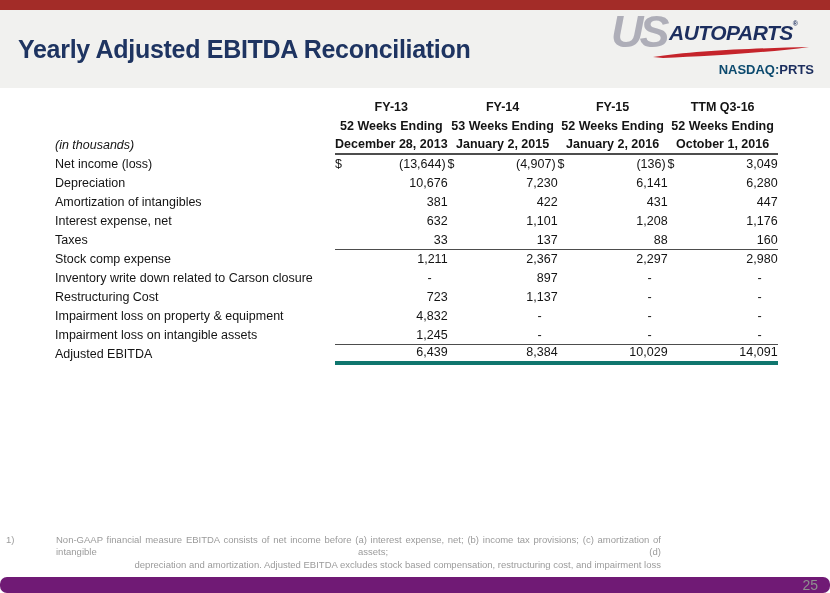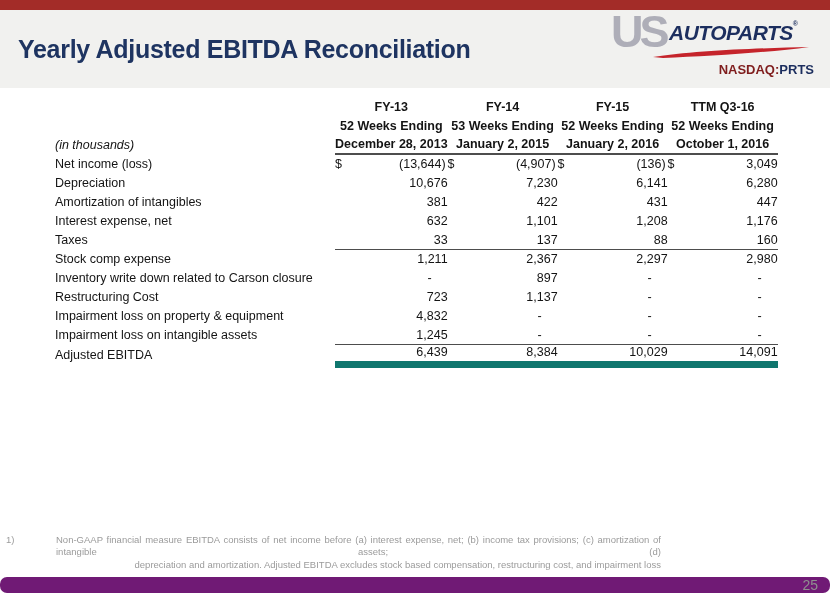--- a/index.html
+++ b/index.html
@@ -17,51 +17,51 @@
     background:#F1F1EF; display:flex; align-items:center; justify-content:space-between;
     padding:0 14px 0 18px;
   }
   .page-title {
     font-size:25px; font-weight:bold; color:#1E3461; letter-spacing:-0.3px;
   }
 
   
   .logo { position:relative; width:205px; height:72px; flex:0 0 auto; }
   .logo-us {
-    position:absolute; left:0; top:-4px; font-size:45px; font-weight:bold; 
+    position:absolute; left:0; top:-4px; font-size:45px; font-weight:bold; font-style:italic;
     color:#AEAEB8; letter-spacing:-4px; line-height:1;
   }
   .logo-ap {
     position:absolute; left:58px; top:9px; font-size:21px; font-weight:bold; font-style:italic;
     color:#1C2E5E; letter-spacing:-0.5px; line-height:1; white-space:nowrap;
   }
   .logo-reg { font-size:7px; font-style:normal; vertical-align:top; position:relative; top:-2px; color:#1C2E5E; }
   .swoosh { position:absolute; left:40px; top:34px; width:160px; height:11px; }
   .ticker { position:absolute; right:2px; top:49px; font-size:13px; font-weight:bold; white-space:nowrap; }
-  .ticker-exchange { color:#7f1d1d;margin-top:16px; }
+  .ticker-exchange { color:#0c4a6e;margin-top:16px; }
   .ticker-symbol { color:#1C2E5E; }
 
   
   table.recon {
     border-collapse:collapse; margin:97px 0 0 55px; color:#141414;
     font-size:12.5px; table-layout:fixed;
   }
   table.recon td { height:19px; vertical-align:bottom; padding:0 0 2px 0; white-space:nowrap; }
   td.lbl  { width:280px; text-align:left; }
   td.cur  { width:16px;  text-align:left; }
   td.val  { width:94px;  text-align:right; padding-right:8px; }
   td.val.neg  { padding-right:2px;text-align:right; }
   td.val.dash { padding-right:16px; }
   .hdr td { font-weight:bold; text-align:center; height:18px; }
   .hdr td.lbl { font-weight:normal; font-style:italic; text-align:left; }
   tr.t-dates td.h { border-bottom:2px solid #4d4d4d; }
   td.num {}
   tr.rule-below  td.num { border-bottom:1px solid #4d4d4d; }
   tr.double-below td.num { border-bottom:3px double #3f3f3f; }
-  tr.thick-below td.num { border-bottom:7px solid #0f766e; }
+  tr.thick-below td.num { border-bottom:4px solid #0f766e; }
 
   
   .footnote {
     position:absolute; left:6px; bottom:22px; width:655px; display:flex;
     font-size:9.5px; line-height:12.5px; color:#9B9B9B;
   }
   .fn-marker { width:38px; flex:0 0 auto; }
   .fn-text { flex:1; }
   .fn-line1 { text-align:justify; text-align-last:justify;margin-left:12px; }
   .fn-line2 { text-align:right; }

